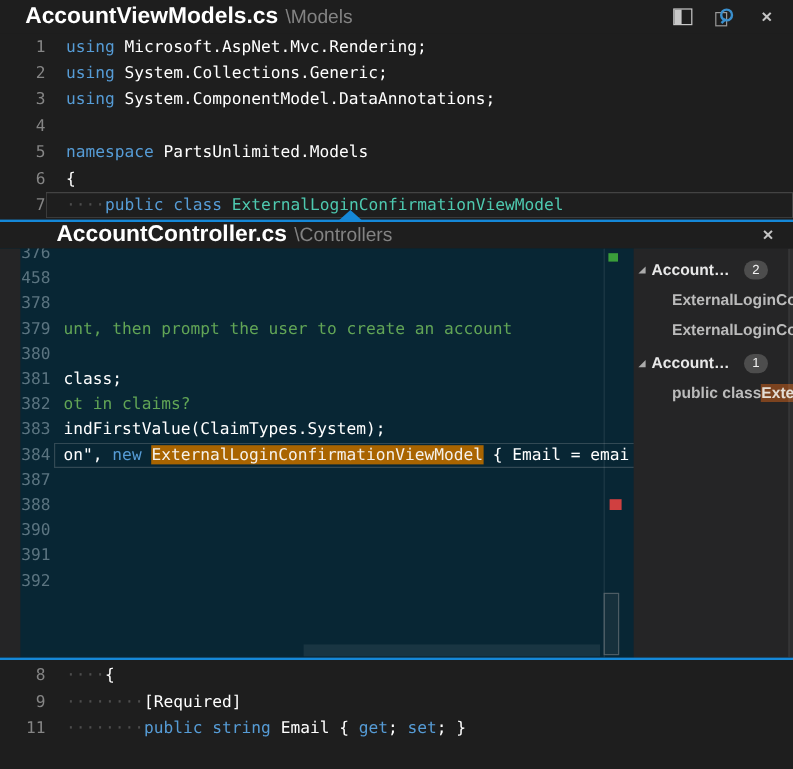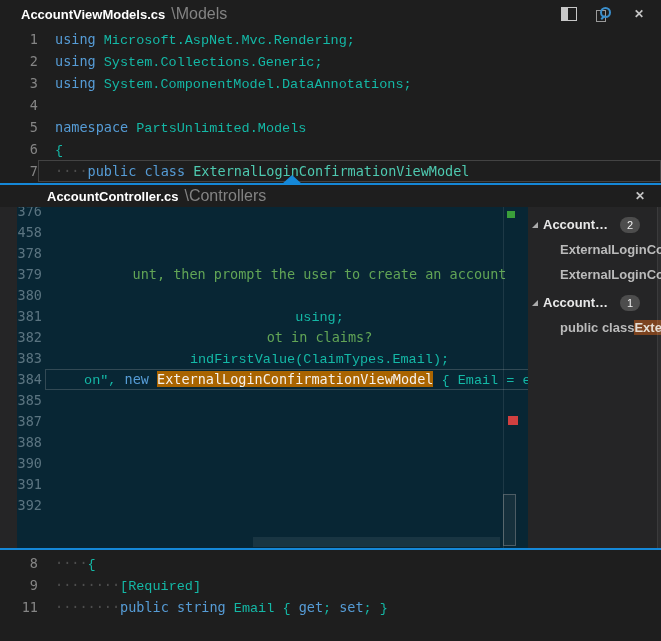--- a/index.html
+++ b/index.html
@@ -2,21 +2,21 @@
 <html style="--peek-border: #1588d8; --peek-bg: #082634; --match-editor: #a96400; --match-list: #7c431f; --badge-bg: #4d4d4d; --marker-green: #3a9e3a; --marker-red: #d04040;"><head>
 <meta charset="utf-8">
 <style>
   html,body{margin:0;padding:0;background:#1e1e1e;}
   body{position:relative;width:661px;height:641px;overflow:hidden;
        font-family:"Liberation Sans",sans-serif;-webkit-font-smoothing:antialiased;}
   
   .top-bar{position:absolute;left:0;top:0;width:661px;height:28px;background:#1e1e1e;
            display:flex;align-items:center;}
   .top-bar .title{padding-left:21px;white-space:nowrap;}
-  .fname{color:#ffffff;font-weight:bold;font-size:13px;}
+  .fname{color:#ffffff;font-weight:bold;font-size:19px;}
   .fpath{color:#838383;font-size:16px;margin-left:6px;}
   .actions{margin-left:auto;display:flex;align-items:center;gap:17px;padding-right:13px;}
   .act{display:flex;align-items:center;justify-content:center;width:18px;height:16px;cursor:pointer;}
   .close-glyph{color:#c5c5c5;font-size:12px;font-weight:bold;line-height:16px;}
   
   .icon-split{width:14px;height:12px;border:1px solid #c8c8c8;position:relative;}
   .icon-split::before{content:"";position:absolute;left:0;top:0;bottom:0;width:6px;background:#c8c8c8;}
   
   .icon-preview{width:16px;height:15px;position:relative;}
   .icon-preview .pg{position:absolute;left:0;top:3px;width:8px;height:10px;border:1px solid #9a9a9a;}
@@ -24,40 +24,40 @@
   .icon-preview .hd{position:absolute;right:8px;top:8px;width:2px;height:5px;background:#3a8fcd;transform:rotate(45deg);}
   
   .code-font,.code-line{font-family:"DejaVu Sans Mono",monospace;font-size:13.5px;}
   .code-area{position:absolute;left:0;width:661px;overflow:hidden;}
   #top-code{top:28px;height:155px;}
   #bottom-code{top:550px;height:91px;padding-top:2px;}
   .code-line{display:flex;height:22px;line-height:22px;white-space:pre;}
   .ln{flex:none;width:38px;text-align:right;color:#858585;}
   .line-body{flex:1;padding-left:17px;overflow:hidden;}
   .cur > .line-body{box-shadow:inset 0 0 0 1px rgba(200,200,200,0.22);}
-  .tok-kw{color:#569cd6;} .tok-pl{color:#14b8a6;font-family:Liberation Mono, monospace;} .tok-cls{color:#4ec9b0;}
+  .tok-kw{color:#569cd6;} .tok-pl{color:#ffffff;} .tok-cls{color:#4ec9b0;}
   .tok-com{color:#62a556;} .tok-str{color:#ce9178;} .tok-ws{color:#4d4d4d;}
   .tok-match{background:var(--match-editor,#a96400);color:#f5f1ea;}
   
   .peek-border{position:absolute;left:0;width:661px;height:2px;background:var(--peek-border,#1588d8);}
   .peek-border.top{top:183px;} .peek-border.bottom{top:548px;}
   .peek-arrow{position:absolute;left:282px;top:175px;width:0;height:0;
               border-left:10px solid transparent;border-right:10px solid transparent;
               border-bottom:9px solid var(--peek-border,#1588d8);}
   .peek-header{position:absolute;left:0;top:185px;width:661px;height:22px;background:#1e1e1e;
                display:flex;align-items:center;}
   .peek-header .title{padding-left:47px;white-space:nowrap;}
   .peek-close{position:absolute;right:16px;top:0;height:22px;display:flex;align-items:center;cursor:pointer;}
   .peek-body{position:absolute;left:0;top:207px;width:661px;height:341px;}
   .peek-editor{position:absolute;left:0;top:0;width:586px;height:341px;overflow:hidden;
                background:var(--peek-bg,#082634);}
   .peek-editor .lines{margin-top:-6px;}
   .peek-editor .code-line{height:21px;line-height:21px;}
   .peek-editor .ln{width:42px;padding-right:3px;color:#5b7480;}
-  .peek-editor .line-body{padding-left:8px;text-align:center;}
+  .peek-editor .line-body{padding-left:8px;}
   .glyph-strip{position:absolute;left:0;top:0;width:17px;height:341px;background:#252526;}
   .v-track-line{position:absolute;left:503px;top:0;width:1px;height:341px;background:rgba(255,255,255,0.09);}
   .v-slider{position:absolute;left:503px;top:287px;width:13px;height:52px;
             border:1px solid rgba(160,160,160,0.4);background:rgba(121,121,121,0.12);box-sizing:border-box;}
   .h-slider{position:absolute;left:253px;top:330px;width:247px;height:10px;background:rgba(255,255,255,0.07);}
   .marker{position:absolute;}
   .marker.green{left:507px;top:4px;width:8px;height:7px;background:var(--marker-green,#3a9e3a);}
   .marker.red{left:508px;top:209px;width:10px;height:9px;background:var(--marker-red,#d04040);}
   
   .peek-results{position:absolute;left:528px;top:0;width:143px;height:341px;background:#252526;
@@ -126,25 +126,24 @@
   <div class="peek-body">
     <div class="peek-editor">
       <div class="glyph-strip"></div>
       <div class="lines code-font" id="peek-lines">
           <div>
             <div class="code-line"><span class="ln">376</span><span class="line-body"></span></div>
             <div class="code-line"><span class="ln">458</span><span class="line-body"></span></div>
             <div class="code-line"><span class="ln">378</span><span class="line-body"></span></div>
             <div class="code-line"><span class="ln">379</span><span class="line-body"><span class="tok-com">unt, then prompt the user to create an account</span></span></div>
             <div class="code-line"><span class="ln">380</span><span class="line-body"></span></div>
-            <div class="code-line"><span class="ln">381</span><span class="line-body"><span class="tok-pl">using;</span></span></div>
+            <div class="code-line"><span class="ln">381</span><span class="line-body"><span class="tok-pl">class;</span></span></div>
             <div class="code-line"><span class="ln">382</span><span class="line-body"><span class="tok-com">ot in claims?</span></span></div>
-            <div class="code-line"><span class="ln">383</span><span class="line-body"><span class="tok-pl">indFirstValue(ClaimTypes.Email);</span></span></div>
+            <div class="code-line"><span class="ln">383</span><span class="line-body"><span class="tok-pl">indFirstValue(ClaimTypes.System);</span></span></div>
             <div class="code-line cur"><span class="ln">384</span><span class="line-body"><span class="tok-pl">on", </span><span class="tok-kw">new</span><span class="tok-pl"> </span><span class="tok-match">ExternalLoginConfirmationViewModel</span><span class="tok-pl"> { Email = emai</span></span></div>
-            <div class="code-line"><span class="ln">385</span><span class="line-body"></span></div>
             <div class="code-line"><span class="ln">387</span><span class="line-body"></span></div>
             <div class="code-line"><span class="ln">388</span><span class="line-body"></span></div>
             <div class="code-line"><span class="ln">390</span><span class="line-body"></span></div>
             <div class="code-line"><span class="ln">391</span><span class="line-body"></span></div>
             <div class="code-line"><span class="ln">392</span><span class="line-body"></span></div>
           </div>
         </div>
       <div class="v-track-line"></div>
       <div class="v-slider"></div>
       <div class="h-slider"></div>

